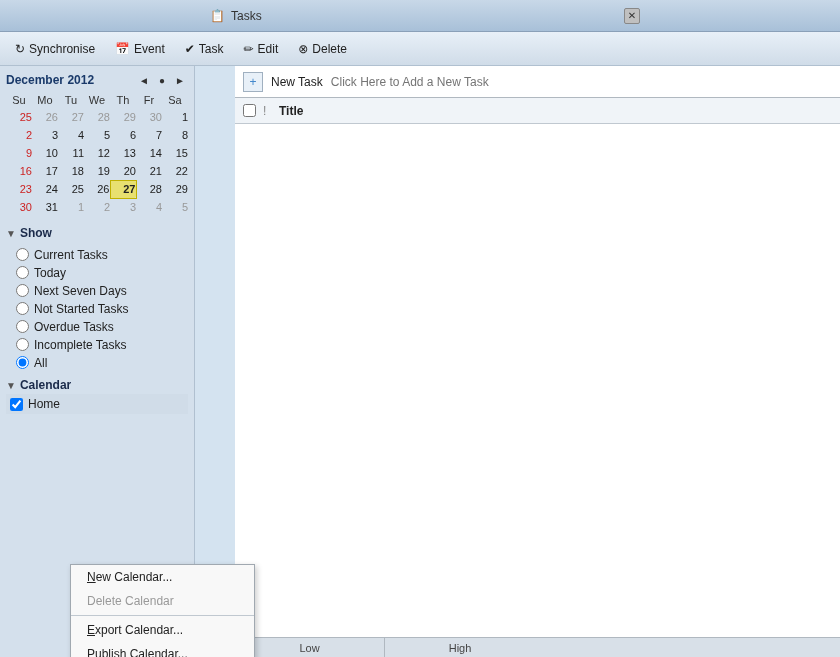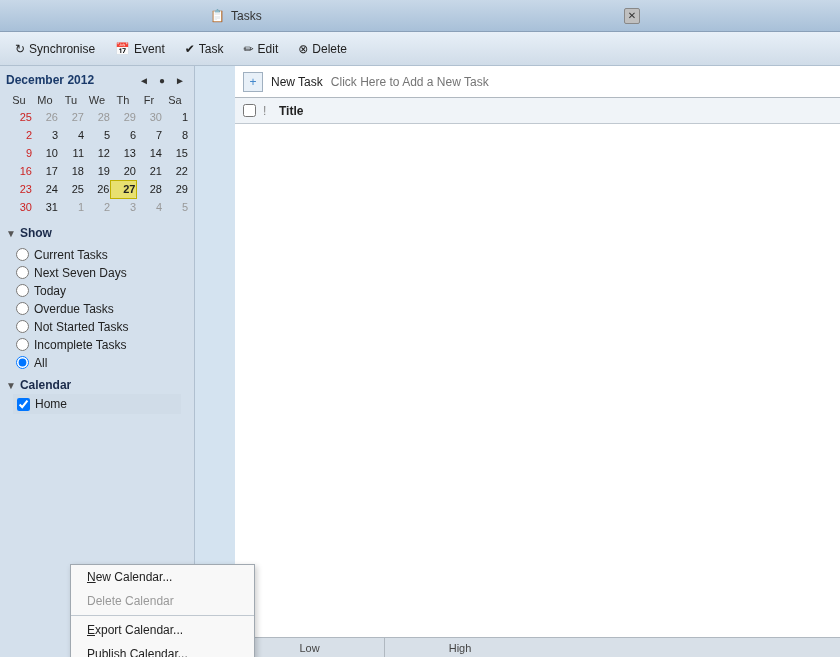--- a/index.html
+++ b/index.html
@@ -184,21 +184,21 @@
       cursor: pointer;
     }
 
     
     .calendar-label-section {
       padding: 0 6px;
     }
 
     
     .calendar-list {
-      padding: 2px 13px;
+      padding: 2px 6px;
     }
     .calendar-list-item {
       display: flex;
       align-items: center;
       gap: 5px;
       padding: 3px 4px;
       font-size: 12px;
       color: #222;
       cursor: pointer;
       background: #d0dce8;
@@ -446,33 +446,33 @@
       <span class="section-arrow">▼</span>
       <span>Show</span>
     </div>
     <div class="show-section" id="show-section-items">
     <div class="radio-item">
           <input type="radio" name="show-filter" style="">
           <span>Current Tasks</span>
         </div>
         <div class="radio-item">
           <input type="radio" name="show-filter" style="">
-          <span>Next Seven Days</span>
+          <span>Today</span>
         </div>
         <div class="radio-item">
           <input type="radio" name="show-filter" style="">
-          <span>Today</span>
+          <span>Next Seven Days</span>
+        </div>
+        <div class="radio-item">
+          <input type="radio" name="show-filter" style="">
+          <span>Not Started Tasks</span>
         </div>
         <div class="radio-item">
           <input type="radio" name="show-filter" style="">
           <span>Overdue Tasks</span>
-        </div>
-        <div class="radio-item">
-          <input type="radio" name="show-filter" style="">
-          <span>Not Started Tasks</span>
         </div>
         <div class="radio-item">
           <input type="radio" name="show-filter" style="">
           <span>Incomplete Tasks</span>
         </div>
         <div class="radio-item">
           <input type="radio" name="show-filter" checked="" style="">
           <span>All</span>
         </div>
       </div>

